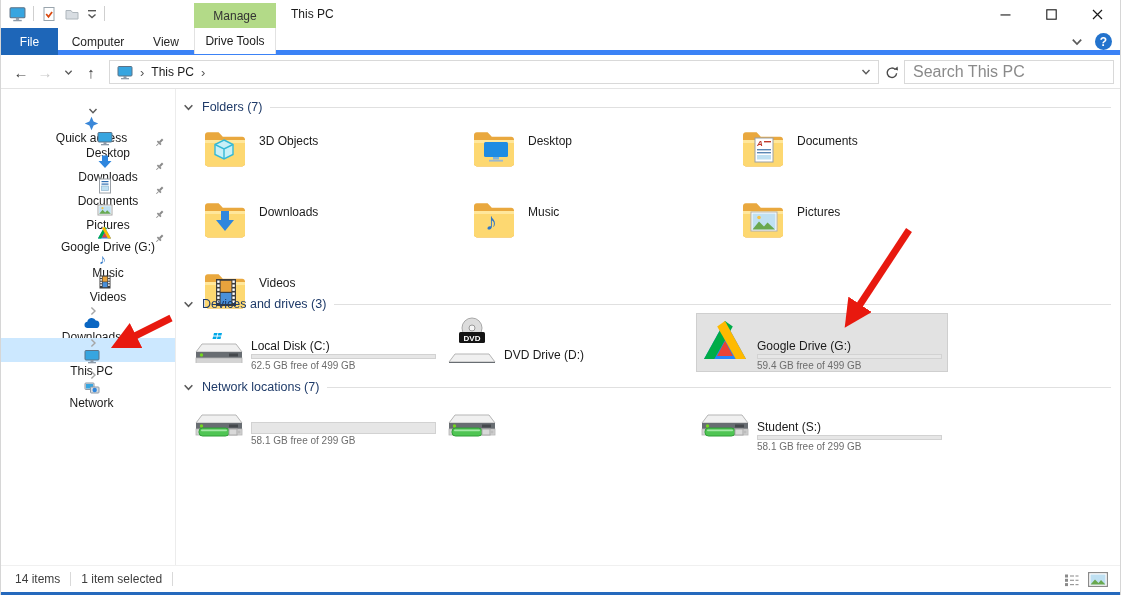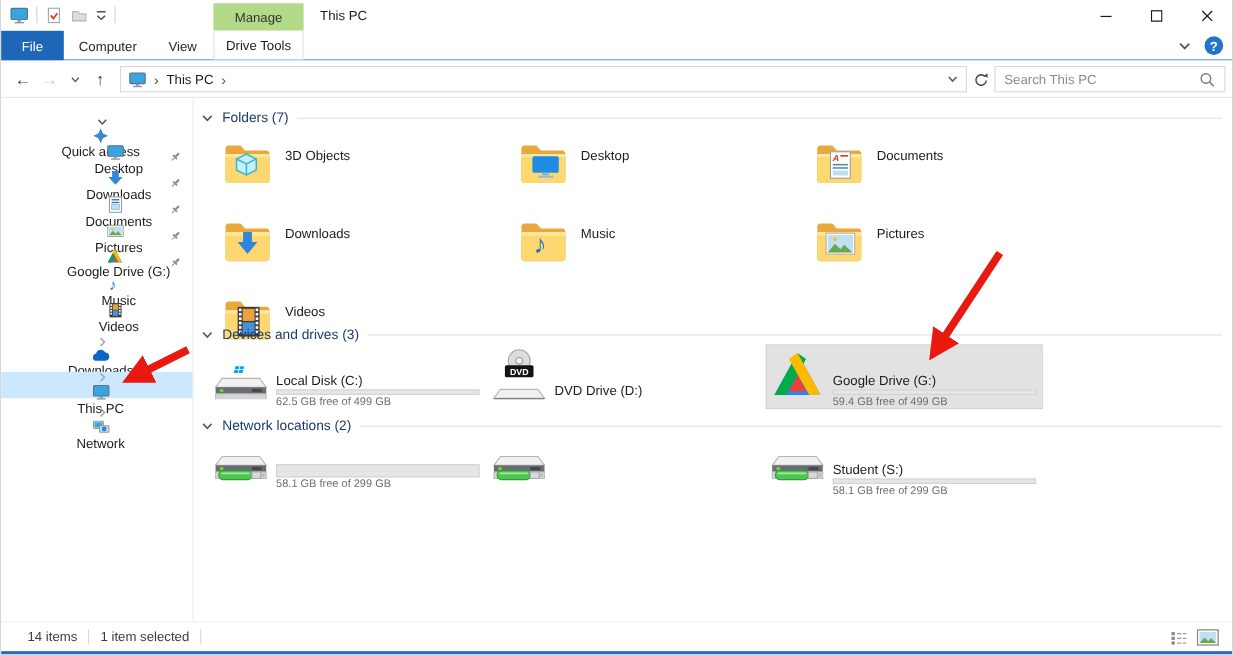--- a/index.html
+++ b/index.html
@@ -20,21 +20,21 @@
   .titlebar { position:absolute; left:0; top:0; right:0; height:28px; background:#fff; }
   .qat { position:absolute; left:8px; top:5px; display:flex; align-items:center; gap:7px; }
   .qsep { width:1px; height:15px; background:#cfcfcf; }
   .ctx-group { position:absolute; left:193px; top:3px; width:82px; height:25px; background:#b3da88;
                display:flex; align-items:center; justify-content:center; color:#333; }
   .win-title { position:absolute; left:290px; top:7px; color:#1b1b1b; }
   .win-controls { position:absolute; right:0; top:0; height:28px; display:flex; }
   .wc { width:46px; height:28px; display:flex; align-items:center; justify-content:center; }
 
   
-  .tabrow { position:absolute; left:0; top:28px; right:0; height:27px; background:#fff; border-bottom:1px solid #3b82f6; }
+  .tabrow { position:absolute; left:0; top:28px; right:0; height:27px; background:#fff; border-bottom:5px solid #3b82f6; }
   .tab-file { position:absolute; left:0; top:0; width:57px; height:27px; background:#1e66b8; color:#fff;
               display:flex; align-items:center; justify-content:center; }
   .tab { position:absolute; top:0; height:27px; display:flex; align-items:center; justify-content:center; color:#262626; }
   .tab-computer { left:57px; width:80px; }
   .tab-view { left:137px; width:56px; }
   .tab-drive { position:absolute; left:193px; top:0; width:82px; height:26px; background:#fff;
                border-left:1px solid #e2e2e2; border-right:1px solid #e2e2e2; display:flex; align-items:center; justify-content:center; }
   .ribbon-right { position:absolute; right:8px; top:0; height:27px; display:flex; align-items:center; gap:12px; }
   .help-badge { width:17px; height:17px; border-radius:50%; background:#2373cd; color:#fff; font-weight:bold;
                 font-size:12px; display:flex; align-items:center; justify-content:center; }
@@ -46,21 +46,21 @@
   .nb-fwd  { left:32px; width:24px; font-size:15px; color:#c9c9c9; }
   .nb-drop { left:58px; width:18px; }
   .nb-up   { left:78px; width:24px; font-size:15px; color:#3b3b3b; }
   .addr { position:absolute; left:108px; top:5px; width:770px; height:24px; border:1px solid #d9d9d9;
           display:flex; align-items:center; padding:0 7px; gap:7px; background:#fff; }
   .crumb-sep { color:#555; font-size:13px; }
   .addr-caret { margin-left:auto; }
   .refresh { position:absolute; left:881px; top:5px; width:20px; height:24px; display:flex; align-items:center; justify-content:center; }
   .search { position:absolute; left:903px; top:5px; width:210px; height:24px; border:1px solid #d9d9d9;
             display:flex; align-items:center; padding:0 8px; background:#fff; }
-  .search input { border:none; outline:none; flex:1; font:inherit; font-size:12px; color:#333; background:transparent; }
+  .search input { border:none; outline:none; flex:1; font:inherit; font-size:16px; color:#333; background:transparent; }
   .search input::placeholder { color:#8a8a8a; }
 
   
   .sidebar { position:absolute; left:0; top:89px; width:175px; bottom:30px; background:#fff;
              border-right:1px solid #ececec; padding-top:17px; }
   .srow { height:24px; display:flex; align-items:center; position:relative;flex-direction:column; }
   .srow .chev { width:10px; margin-left:9px; flex:none; }
   .srow .sicon { margin-left:7px; flex:none; }
   .srow.child { padding-left:33px; }
   .srow.child .sicon { margin-left:0; }
@@ -90,21 +90,21 @@
   .dtile.sel { background:#e2e2e2; outline:1px solid #cfcfcf; }
   .dicon { width:52px; flex:none; margin-top:1px; }
   .dinfo { margin-left:6px; width:185px; display:flex; flex-direction:column; justify-content:center; gap:1px;margin-top:23px; }
   .dname { height:15px; white-space:nowrap; }
   .dbar  { height:12px; background:#e6e6e6; border:1px solid #d2d2d2; }
   .dfill { height:100%; background:#26a0da; }
   .dfree { height:15px; color:#6d6d6d; font-size:10px; white-space:nowrap; }
 
   
   .statusbar { position:absolute; left:0; right:0; top:565px; height:27px; border-top:1px solid #f0f0f0;
-               display:flex; align-items:center; padding-left:24px; color:#3d3d3d; background:#fff; }
+               display:flex; align-items:center; padding-left:14px; color:#3d3d3d; background:#fff; }
   .sdiv { width:1px; height:14px; background:#d9d9d9; margin:0 10px; }
   .sb-icons { position:absolute; right:12px; top:0; height:27px; display:flex; align-items:center; gap:9px; }
   .accent { position:absolute; left:0; right:0; bottom:0; height:3px; background:#2569bd; }
 
   .arrows { position:absolute; left:0; top:0; pointer-events:none; z-index:50; }
 </style>
 </head>
 <body>
 
 <svg width="0" height="0" style="position:absolute" aria-hidden="true">
@@ -584,21 +584,21 @@
       </span>
     </div>
   </div>
 
   <div class="ghead gh-network">
     <span>
         <svg width="11" height="11">
           <use href="#sym-chev-down"></use>
         </svg>
       </span>
-    <span>Network locations (2)</span>
+    <span>Network locations (7)</span>
     <span class="rule"></span>
   </div>
   <div class="grid grid-network">
     <div class="dtile">
       <span class="dicon">
         <svg width="52" height="46">
             <use href="#sym-slab" y="4"></use>
             <rect x="6" y="30" width="30" height="8" rx="3.5" fill="#4fc553" stroke="#2f9e36"></rect>
             <rect x="8" y="31.6" width="26" height="1.6" rx="0.8" fill="#a4e8a6"></rect>
             <rect x="36" y="31" width="8" height="6" fill="#d9d9d9" stroke="#a8a8a8"></rect>

